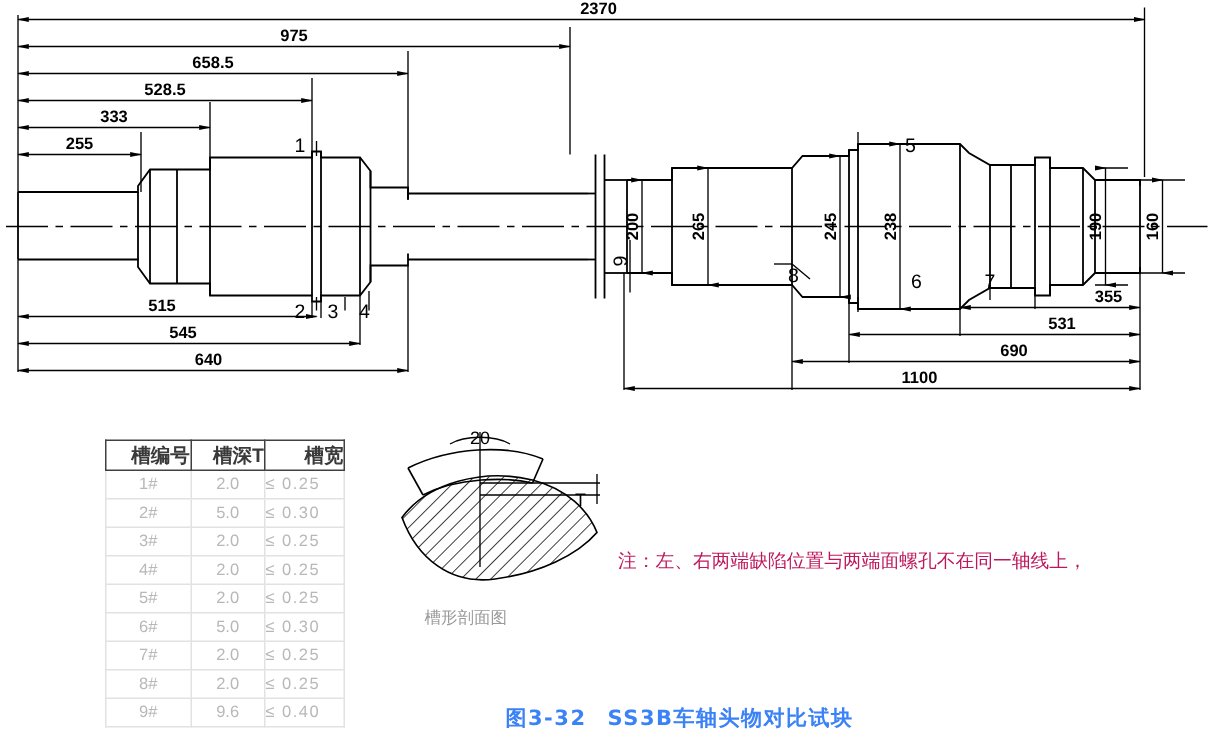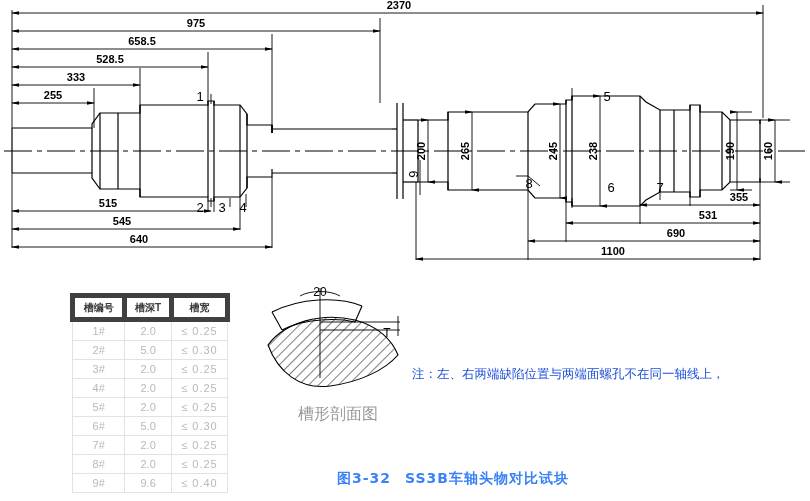--- a/index.html
+++ b/index.html
@@ -46,61 +46,60 @@
   #groove-table {
     position: absolute;
     left: 70px;
     top: 293px;
     width: 160px;
     border-collapse: collapse;
     background: #ffffff;
     font-family: "Liberation Sans", sans-serif;
   }
   #groove-table th {
-    font-size: 10px;
+    font-size: 13px;
     font-weight: bold;
     color: #3a3a3a;
-    text-align: center;
+    text-align: right;
     padding: 3px 0 3px 0;
-    border: 5px solid #404040;
+    border: 1px solid #404040;
     line-height: 13px;
     background: #ffffff;
   }
   #groove-table td {
     font-size: 11px;
     color: #b8b8b8;
     text-align: center;
     padding: 2px 0 2px 0;
     border: 1px solid #e2e2e2;
     line-height: 14px;
     background: #ffffff;
     height: 14px;
   }
-  #groove-table td.c-width { text-align: center; letter-spacing: 1px; }
+  #groove-table td.c-width { text-align: left; letter-spacing: 1px; }
   
   #note-block {
     position: absolute;
     left: 412px;
     top: 364px;
     width: 360px;
     font-family: "DejaVu Sans", sans-serif;
     font-size: 12.5px;
-    color: #1d4ed8;
+    color: #be185d;
     line-height: 20px;
   }
   #note-block .note-line2 { padding-left: 24px; }
   
   #section-caption {
     position: absolute;
     left: 283px;
     top: 404px;
     width: 110px;
-    text-align: center;
     font-family: "DejaVu Sans", sans-serif;
-    font-size: 16px;
+    font-size: 11px;
     color: #9a9a9a;
     letter-spacing: 0px;
   }
   
   #figure-caption {
     position: absolute;
     left: 0px;
     top: 470px;
     width: 810px;
     text-align: center;

